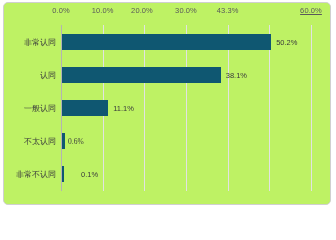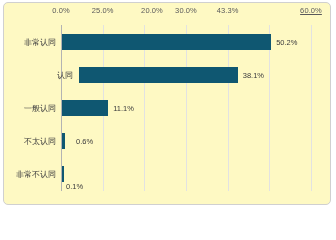--- a/index.html
+++ b/index.html
@@ -15,21 +15,21 @@
   }
 
   
   #chart-card {
     position: absolute;
     left: 3px;
     top: 2px;
     width: 328px;
     height: 203px;
     box-sizing: border-box;
-    background: #fef9c3;
+    background: #bef264;
     border: 1px solid #d0d0d0;
     border-radius: 5px;
   }
 
   
   #plot {
     position: absolute;
     left: 57px;           
     top: 22px;
     width: 250px;
@@ -108,56 +108,56 @@
     white-space: nowrap;
   }
 </style>
 </head>
 <body>
 
 <div id="chart-card">
 
   <div id="xaxis-labels">
       <div class="xtick" style="left: 57px; color: rgb(89, 89, 91);">0.0%</div>
-      <div class="xtick" style="left: 98.6667px; color: rgb(89, 89, 91);">25.0%</div>
-      <div class="xtick" style="left: 148px; color: rgb(89, 89, 91);">20.0%</div>
+      <div class="xtick" style="left: 98.6667px; color: rgb(89, 89, 91);">10.0%</div>
+      <div class="xtick" style="left: 138px; color: rgb(89, 89, 91);">20.0%</div>
       <div class="xtick" style="left: 182px; color: rgb(89, 89, 91);">30.0%</div>
       <div class="xtick" style="left: 223.667px; color: rgb(89, 89, 91);">43.3%</div>
       <div class="xtick" style="left: 307px; color: rgb(89, 89, 91); text-decoration: underline;">60.0%</div>
     </div>
 
   <div id="plot">
       <div class="gridline" style="left: 0px; background: rgb(226, 226, 226);"></div>
       <div class="gridline" style="left: 41.6667px; background: rgb(226, 226, 226);"></div>
       <div class="gridline" style="left: 83.3333px; background: rgb(226, 226, 226);"></div>
       <div class="gridline" style="left: 125px; background: rgb(226, 226, 226);"></div>
       <div class="gridline" style="left: 166.667px; background: rgb(226, 226, 226);"></div>
       <div class="gridline" style="left: 208.333px; background: rgb(226, 226, 226);"></div>
       <div class="gridline" style="left: 250px; background: rgb(226, 226, 226);"></div>
       <div class="axis-line" style="background: rgb(179, 179, 179);"></div>
       <div class="row" style="top: 0px; height: 33.2px;">
         <div class="cat-label" style="color: rgb(58, 58, 60);">非常认同</div>
         <div class="bar" style="width: 209.167px; background: rgb(15, 87, 113);"></div>
         <div class="val-label" style="left: 210.167px; color: rgb(58, 58, 60);">50.2%</div>
       </div>
-      <div class="row" style="top: 33.2px; height: 33.2px; margin-left: 17px;">
+      <div class="row" style="top: 33.2px; height: 33.2px;">
         <div class="cat-label" style="color: rgb(58, 58, 60);">认同</div>
         <div class="bar" style="width: 158.75px; background: rgb(15, 87, 113);"></div>
         <div class="val-label" style="left: 159.75px; color: rgb(58, 58, 60);">38.1%</div>
       </div>
       <div class="row" style="top: 66.4px; height: 33.2px;">
         <div class="cat-label" style="color: rgb(58, 58, 60);">一般认同</div>
         <div class="bar" style="width: 46.25px; background: rgb(15, 87, 113);"></div>
         <div class="val-label" style="left: 47.25px; color: rgb(58, 58, 60);">11.1%</div>
       </div>
       <div class="row" style="top: 99.6px; height: 33.2px;">
         <div class="cat-label" style="color: rgb(58, 58, 60);">不太认同</div>
         <div class="bar" style="width: 2.5px; background: rgb(15, 87, 113);"></div>
-        <div class="val-label" style="left: 10px; color: rgb(58, 58, 60);">0.6%</div>
+        <div class="val-label" style="left: 2px; color: rgb(58, 58, 60); font-family: Liberation Serif, serif;">0.6%</div>
       </div>
       <div class="row" style="top: 132.8px; height: 33.2px;">
         <div class="cat-label" style="color: rgb(58, 58, 60);">非常不认同</div>
         <div class="bar" style="width: 1.5px; background: rgb(15, 87, 113);"></div>
-        <div class="val-label" style="left: 0; color: rgb(58, 58, 60); margin-top: 12px;">0.1%</div>
+        <div class="val-label" style="left: 15px; color: rgb(58, 58, 60);">0.1%</div>
       </div>
     </div>
 
 </div>
 
 </body></html>

